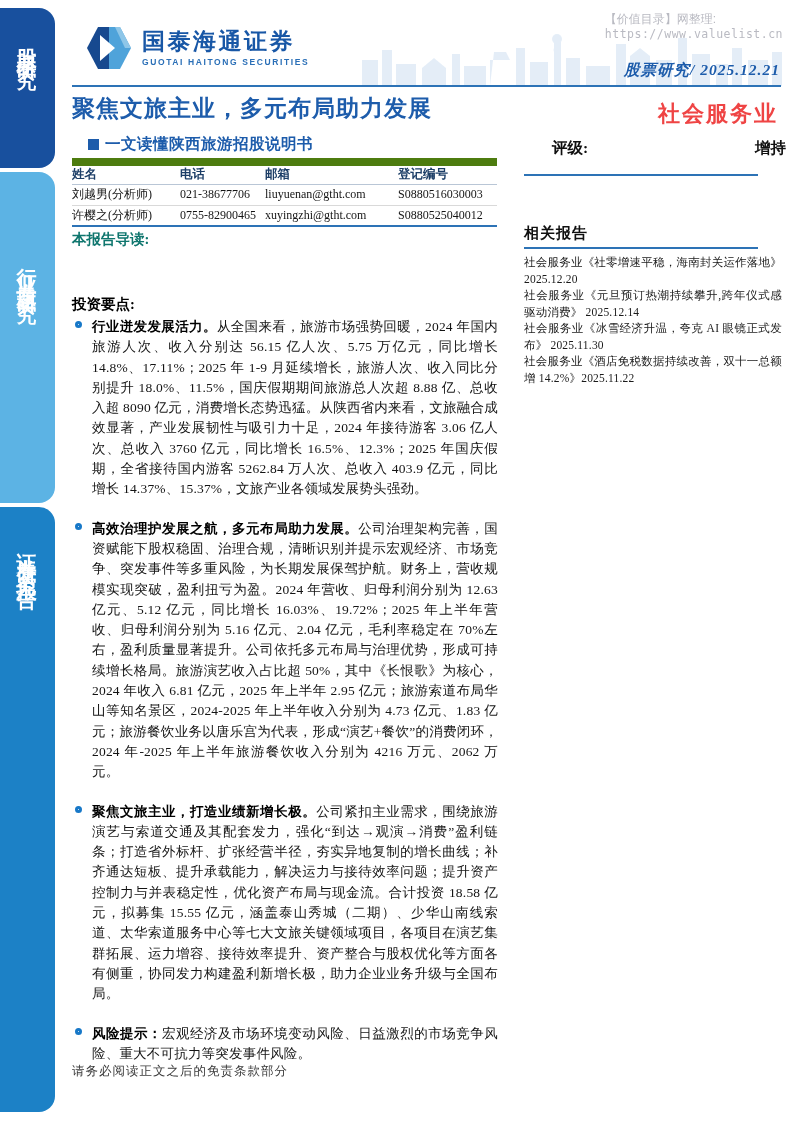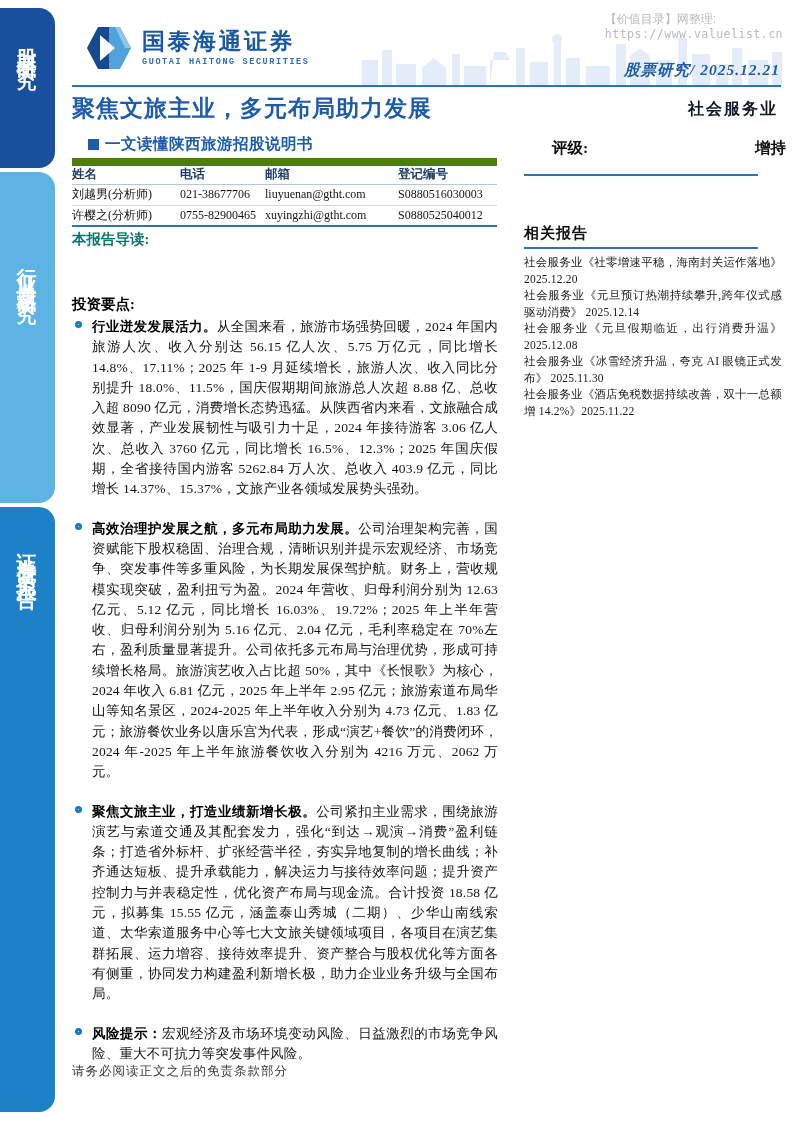--- a/index.html
+++ b/index.html
@@ -33,21 +33,21 @@
 
   
   .brand { position: absolute; left: 85px; top: 25px; display: flex; align-items: center; }
   .brand svg { display: block; }
   .brand-text { margin-left: 9px; }
   .brand-cn {
     font-size: 23px; font-weight: bold; color: #1857a6;
     letter-spacing: 2.5px; line-height: 26px;
   }
   .brand-en {
-    font-family: Liberation Mono, monospace;
+    font-family: Liberation Sans, sans-serif;
     font-size: 8.5px; font-weight: bold; color: #2a6fb7;
     letter-spacing: 1.6px; margin-top: 2px;
   }
   .watermark {
     position: absolute; right: 10px; top: 12px; text-align: left;
     color: #b9bac2; line-height: 15px; margin-left: 27px;
   }
   .wm-1 { font-size: 12px; font-family: "Liberation Sans", sans-serif; }
   .wm-2 { font-size: 11.5px; font-family: "DejaVu Sans Mono", monospace; letter-spacing: 0.5px; }
   .skyline { position: absolute; left: 360px; top: 30px; opacity: 0.55; }
@@ -65,21 +65,21 @@
     font-size: 23px; font-weight: bold; color: #1d5cab; letter-spacing: 1px;
   }
   .doc-subtitle {
     position: absolute; left: 72px; top: 134px;
     display: flex; align-items: center;
     font-size: 15.5px; font-weight: bold; color: #1d5cab; letter-spacing: 0.5px; margin-left: 16px;
   }
   .sq { width: 11px; height: 11px; background: #1d5cab; margin-right: 6px; }
   .industry {
     position: absolute; right: 15px; top: 99px;
-    font-size: 16px; font-weight: bold; color: #0f172a; letter-spacing: 2px; text-align: center;
+    font-size: 22px; font-weight: bold; color: #ef4444; letter-spacing: 2px; text-align: center;
   }
   .rating-row {
     position: absolute; left: 552px; top: 138px; width: 234px;
     display: flex; justify-content: space-between;
     font-size: 15.5px; font-weight: bold; color: #101010;
   }
   .rule-rating { left: 524px; top: 174px; width: 234px; height: 1.5px; }
 
   
   .analysts {
@@ -277,20 +277,19 @@
       <span class="ring"></span>
       <p><b>风险提示：</b><span>宏观经济及市场环境变动风险、日益激烈的市场竞争风险、重大不可抗力等突发事件风险。</span></p>
     </div>
   </div>
 
   <div class="related-head">相关报告</div>
   <div class="rule rule-related"></div>
   <div class="related-list">
     <div class="report">社会服务业《社零增速平稳，海南封关运作落地》 2025.12.20</div>
     <div class="report">社会服务业《元旦预订热潮持续攀升,跨年仪式感驱动消费》 2025.12.14</div>
-    <div class="report">社会服务业《元旦假期临近，出行消费升温》2025.12.08</div>
     <div class="report">社会服务业《冰雪经济升温，夸克 AI 眼镜正式发布》 2025.11.30</div>
     <div class="report">社会服务业《酒店免税数据持续改善，双十一总额增 14.2%》2025.11.22</div>
   </div>
 
   <div class="footer">请务必阅读正文之后的免责条款部分</div>
 
 </div>
 
 </body></html>

